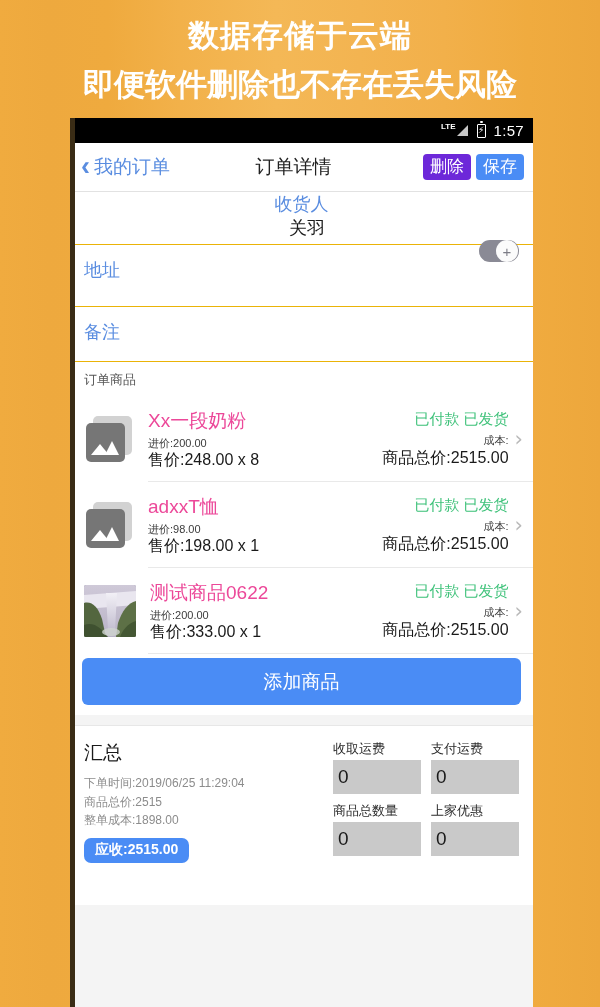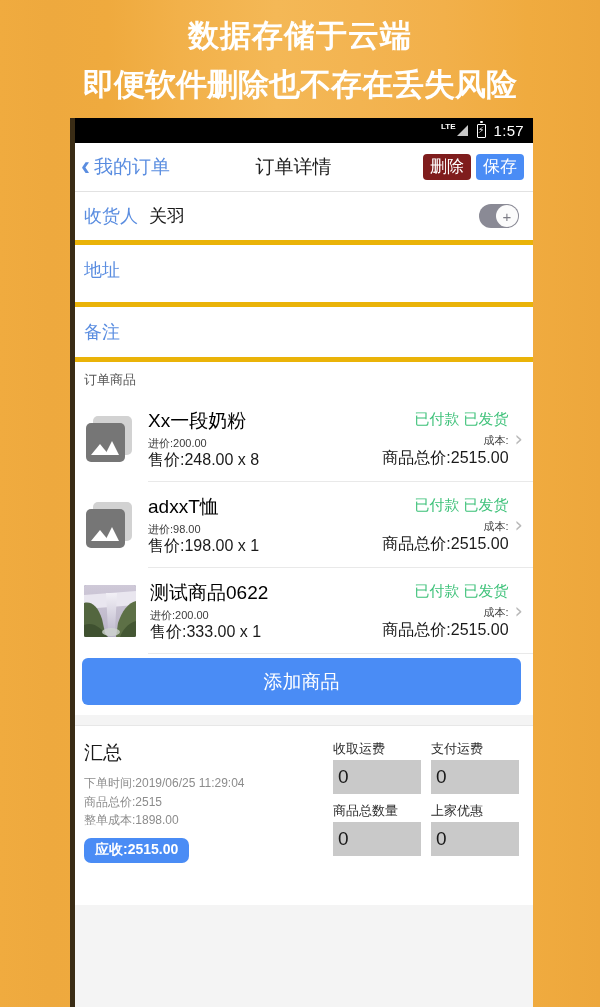--- a/index.html
+++ b/index.html
@@ -167,39 +167,40 @@
     z-index: 5;
   }
   #navbar .actions .btn {
     font-size: 17px;
     color: #ffffff;
     border-radius: 4px;
     padding: 4px 7px 5px 7px;
     line-height: 1.05;
     cursor: pointer;
   }
-  #navbar .actions .btn.del { background: #7f1d1d; }
+  #navbar .actions .btn.del { background: #6d28d9; }
   #navbar .actions .btn.save { background: #4a8cf5; }
 
   
   #body {
     position: relative;
     height: 815px;
     background: #f4f4f4;
     overflow: hidden;
   }
 
   
   .form-block { background: #ffffff; }
   .form-row {
     position: relative;
     display: flex;
     align-items: center;
     padding: 0 14px;
-    border-bottom: 5px solid #eab308;
+    border-bottom: 1px solid #eab308;
+    flex-direction: column;
   }
   .form-row .label {
     font-size: 18px;
     color: #5a8de0;
     white-space: nowrap;
   }
   .form-row .value {
     font-size: 18px;
     color: #1a1a1a;
     margin-left: 11px;
@@ -302,21 +303,21 @@
     left: 0; top: 0;
     width: 52px; height: 52px;
     border-radius: 2px;
     overflow: hidden;
     background: #8e93a6;
   }
 
   .prod-mid { flex: 1 1 auto; min-width: 0; }
   .prod-mid .name {
     font-size: 19px;
-    color: #000000;
+    color: #ec4899;
     margin-bottom: 3px;
     white-space: nowrap;
     overflow: hidden;
   }
   .prod-mid .cost {
     font-size: 11px;
     color: #3c3c3c;
     line-height: 1.25;
   }
   .prod-mid .price {

